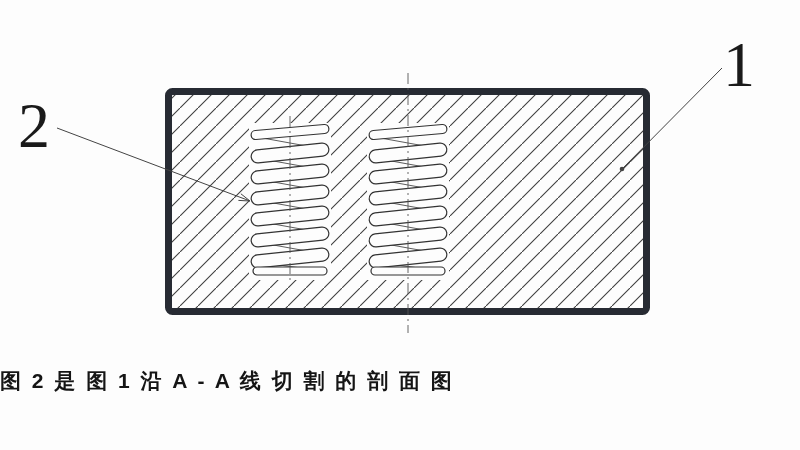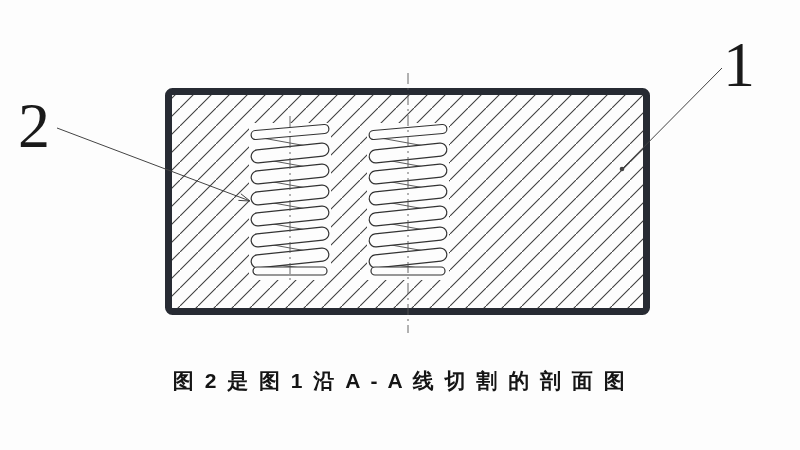--- a/index.html
+++ b/index.html
@@ -31,21 +31,20 @@
     user-select: none;
     white-space: nowrap;
   }
   .ref-label.label-1 { left: 723px; top: 33px; }
   .ref-label.label-2 { left: 18px;  top: 94px; }
   .caption {
     position: absolute;
     left: 0;
     top: 367px;
     width: 800px;
-    text-align: center;
     font-family: "Liberation Sans", sans-serif;
     font-weight: bold;
     font-size: 21px;
     letter-spacing: 2.5px;
     color: #151515;
     white-space: nowrap;
   }
 </style>
 </head>
 <body>

